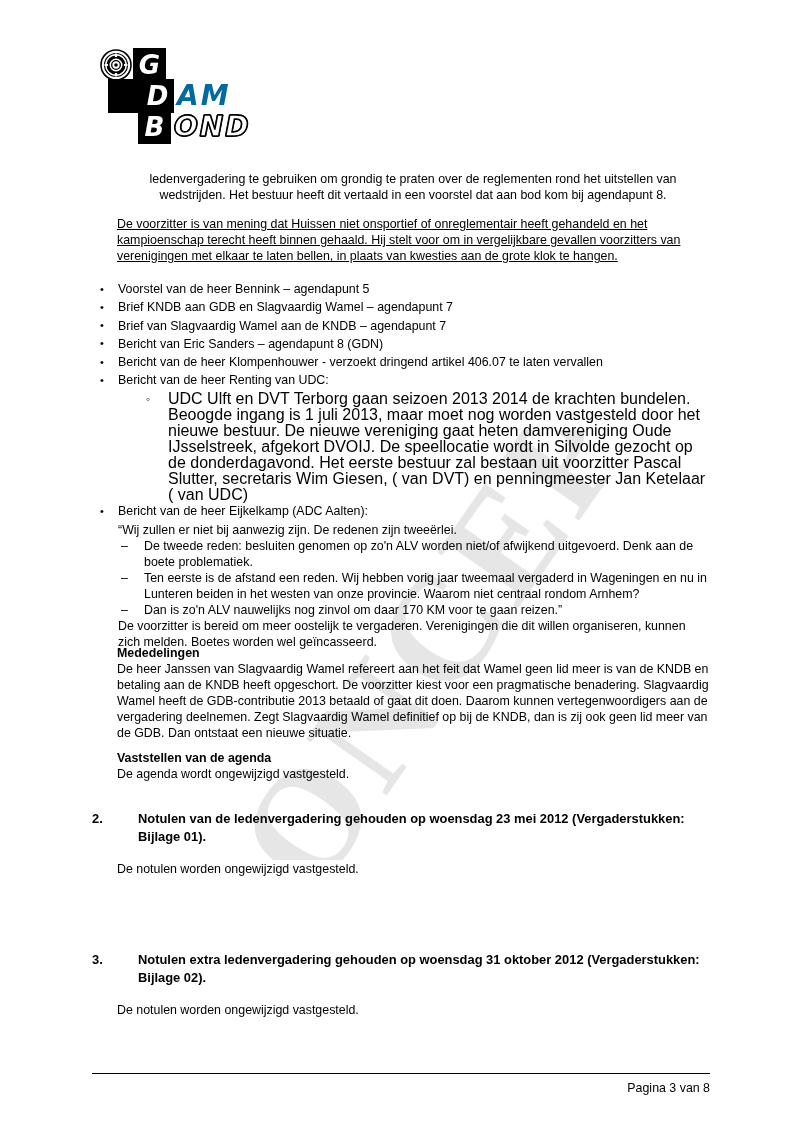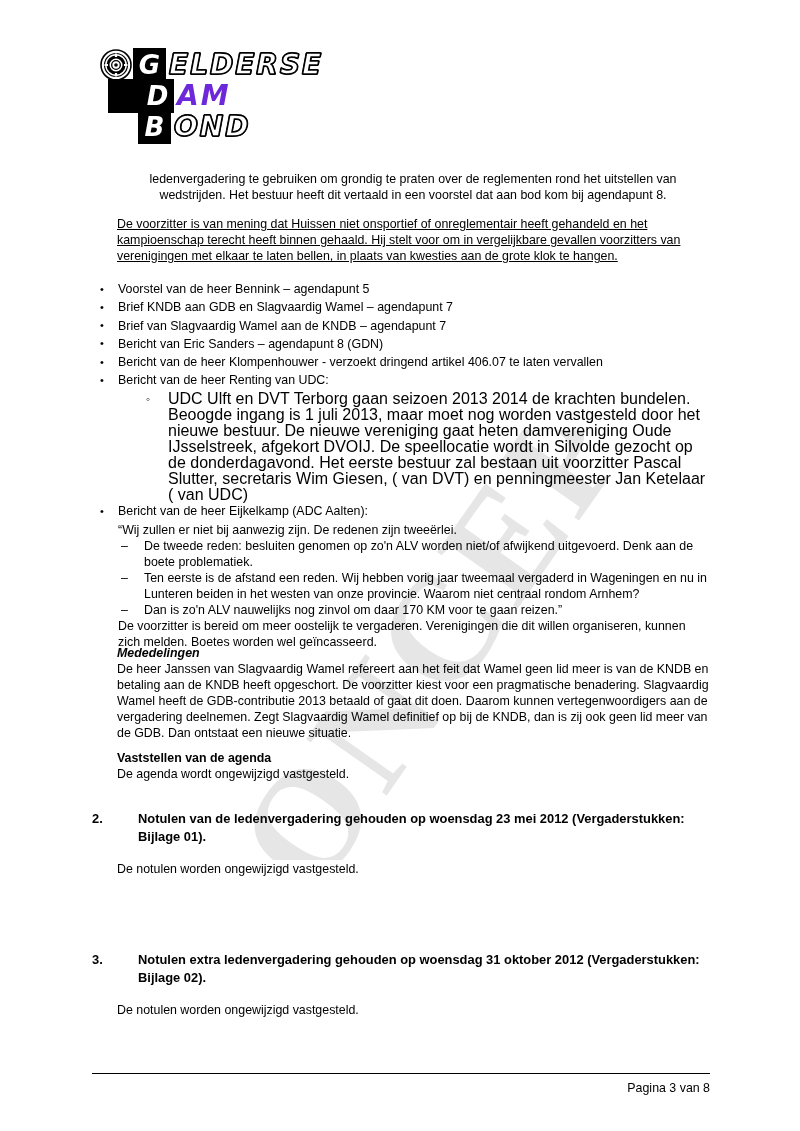--- a/index.html
+++ b/index.html
@@ -117,21 +117,21 @@
     padding-left: 3px;
     flex: 0 0 auto;
   }
   .solid-txt {
     font-family: "DejaVu Sans", sans-serif;
     font-weight: 700;
     font-style: italic;
     font-size: 28px;
     line-height: 34px;
     letter-spacing: 2px;
-    color: #6d28d9;
+    color: #0369a1;
     white-space: nowrap;
     padding-left: 3px;
     flex: 0 0 auto;
   }
 
   
   .content {
     position: absolute;
     left: 0;
     top: 0;
@@ -264,21 +264,20 @@
           <svg width="32" height="32" viewBox="0 0 32 32">
             <circle cx="16" cy="16" r="15" fill="none" stroke="#000" stroke-width="1.6"></circle>
             <circle cx="16" cy="16" r="11.5" fill="none" stroke="#000" stroke-width="1.2"></circle>
             <circle cx="16" cy="16" r="8" fill="none" stroke="#000" stroke-width="3"></circle>
             <circle cx="16" cy="16" r="4.3" fill="none" stroke="#000" stroke-width="1.3"></circle>
             <circle cx="16" cy="16" r="1.8" fill="#000"></circle>
             <path d="M16 4.5 L16 8 M27.5 16 L24 16 M16 27.5 L16 24 M4.5 16 L8 16" stroke="#fff" stroke-width="2.2"></path>
           </svg>
         </span>
         <span class="blk">G</span>
-        <span class="outline-txt">ELDERSE</span>
       </div>
 
       <div class="logo-row logo-row-2">
         <span class="blk sq-empty">.</span>
         <span class="blk">D</span>
         <span class="solid-txt">AM</span>
       </div>
 
       <div class="logo-row logo-row-3">
         <span class="blk">B</span>
@@ -307,21 +306,21 @@
       <div class="bullet-row" style="margin-top:0;">Bericht van de heer Eijkelkamp (ADC Aalten):</div>
       <div class="plain-sub">“Wij zullen er niet bij aanwezig zijn. De redenen zijn tweeërlei.</div>
 
       <div class="dashbullet">De tweede reden: besluiten genomen op zo'n ALV worden niet/of afwijkend uitgevoerd. Denk aan de boete problematiek.</div>
       <div class="dashbullet">Ten eerste is de afstand een reden. Wij hebben vorig jaar tweemaal vergaderd in Wageningen en nu in Lunteren beiden in het westen van onze provincie. Waarom niet centraal rondom Arnhem?</div>
       <div class="dashbullet">Dan is zo'n ALV nauwelijks nog zinvol om daar 170 KM voor te gaan reizen.”</div>
 
       <div class="plain-sub">De voorzitter is bereid om meer oostelijk te vergaderen. Verenigingen die dit willen organiseren, kunnen zich melden. Boetes worden wel geïncasseerd.</div>
     </div>
 
-    <div class="para bold" style="top:645px;font-style:italic;">Mededelingen</div>
+    <div class="para bold" style="top:645px;">Mededelingen</div>
     <div class="para" style="top:661px;">De heer Janssen van Slagvaardig Wamel refereert aan het feit dat Wamel geen lid meer is van de KNDB en betaling aan de KNDB heeft opgeschort. De voorzitter kiest voor een pragmatische benadering. Slagvaardig Wamel heeft de GDB-contributie 2013 betaald of gaat dit doen. Daarom kunnen vertegenwoordigers aan de vergadering deelnemen. Zegt Slagvaardig Wamel definitief op bij de KNDB, dan is zij ook geen lid meer van de GDB. Dan ontstaat een nieuwe situatie.</div>
 
     <div class="para bold" style="top:750px;">Vaststellen van de agenda</div>
     <div class="para" style="top:766px;">De agenda wordt ongewijzigd vastgesteld.</div>
 
     <div class="num-head" style="top:810px;">
       <span class="num">2.</span>
       <span class="htext">Notulen van de ledenvergadering gehouden op woensdag 23 mei 2012 (Vergaderstukken: Bijlage 01).</span>
     </div>
     <div class="para" style="top:861px;">De notulen worden ongewijzigd vastgesteld.</div>

